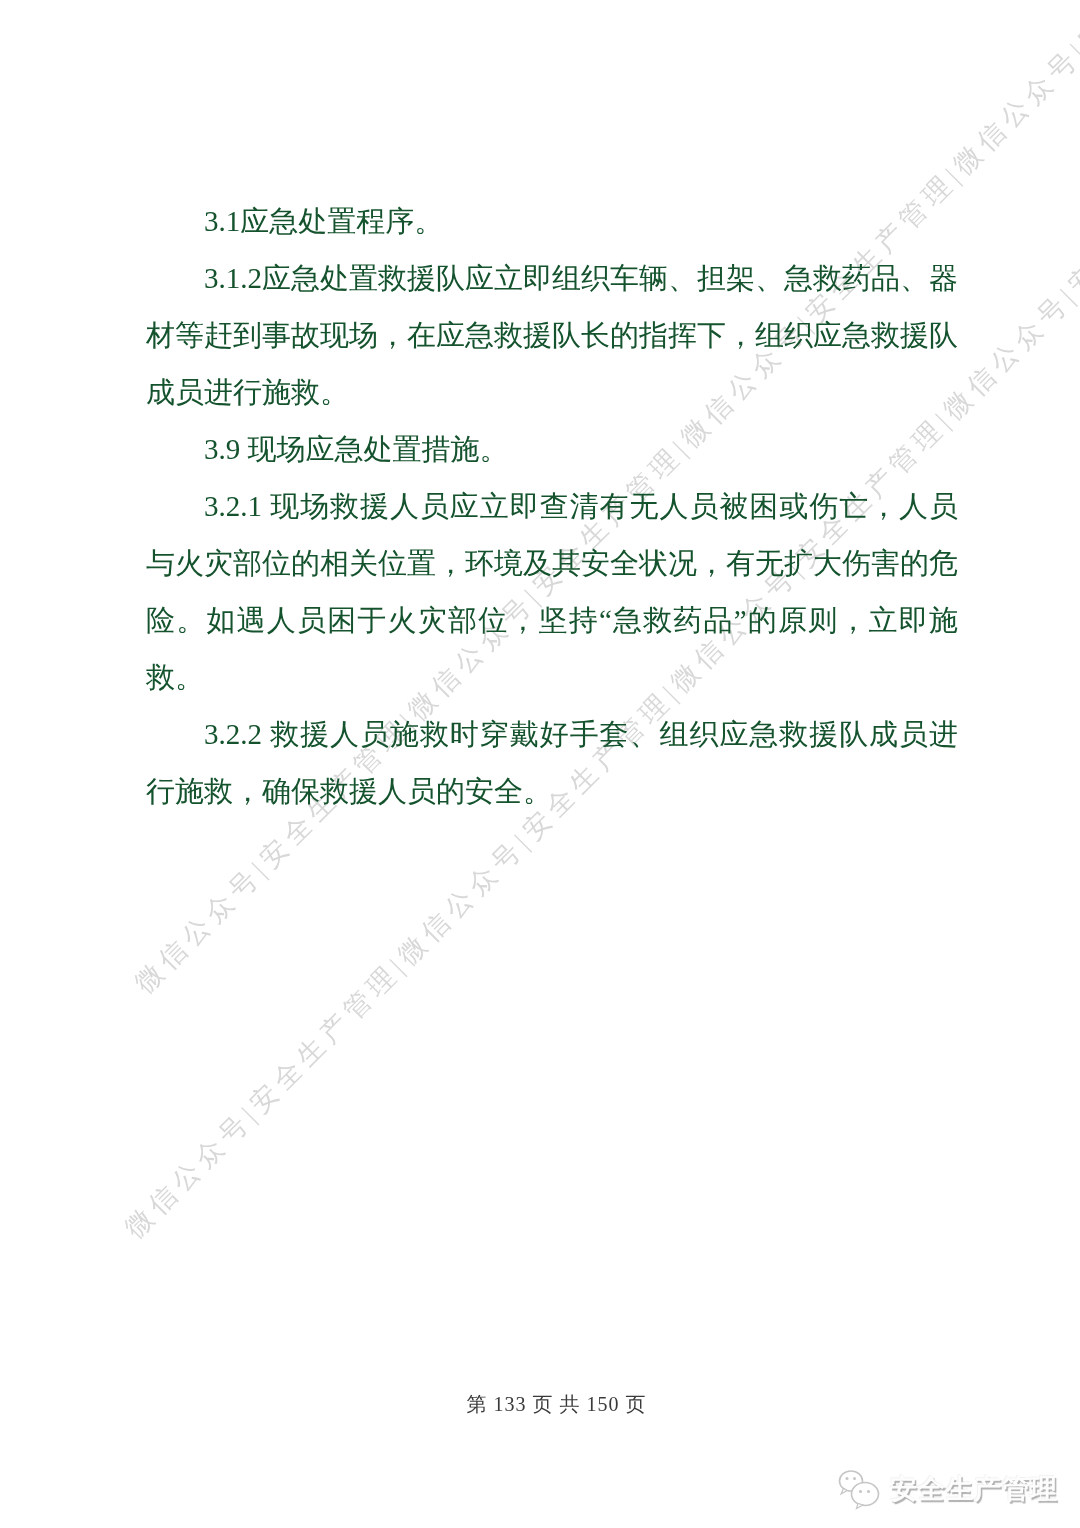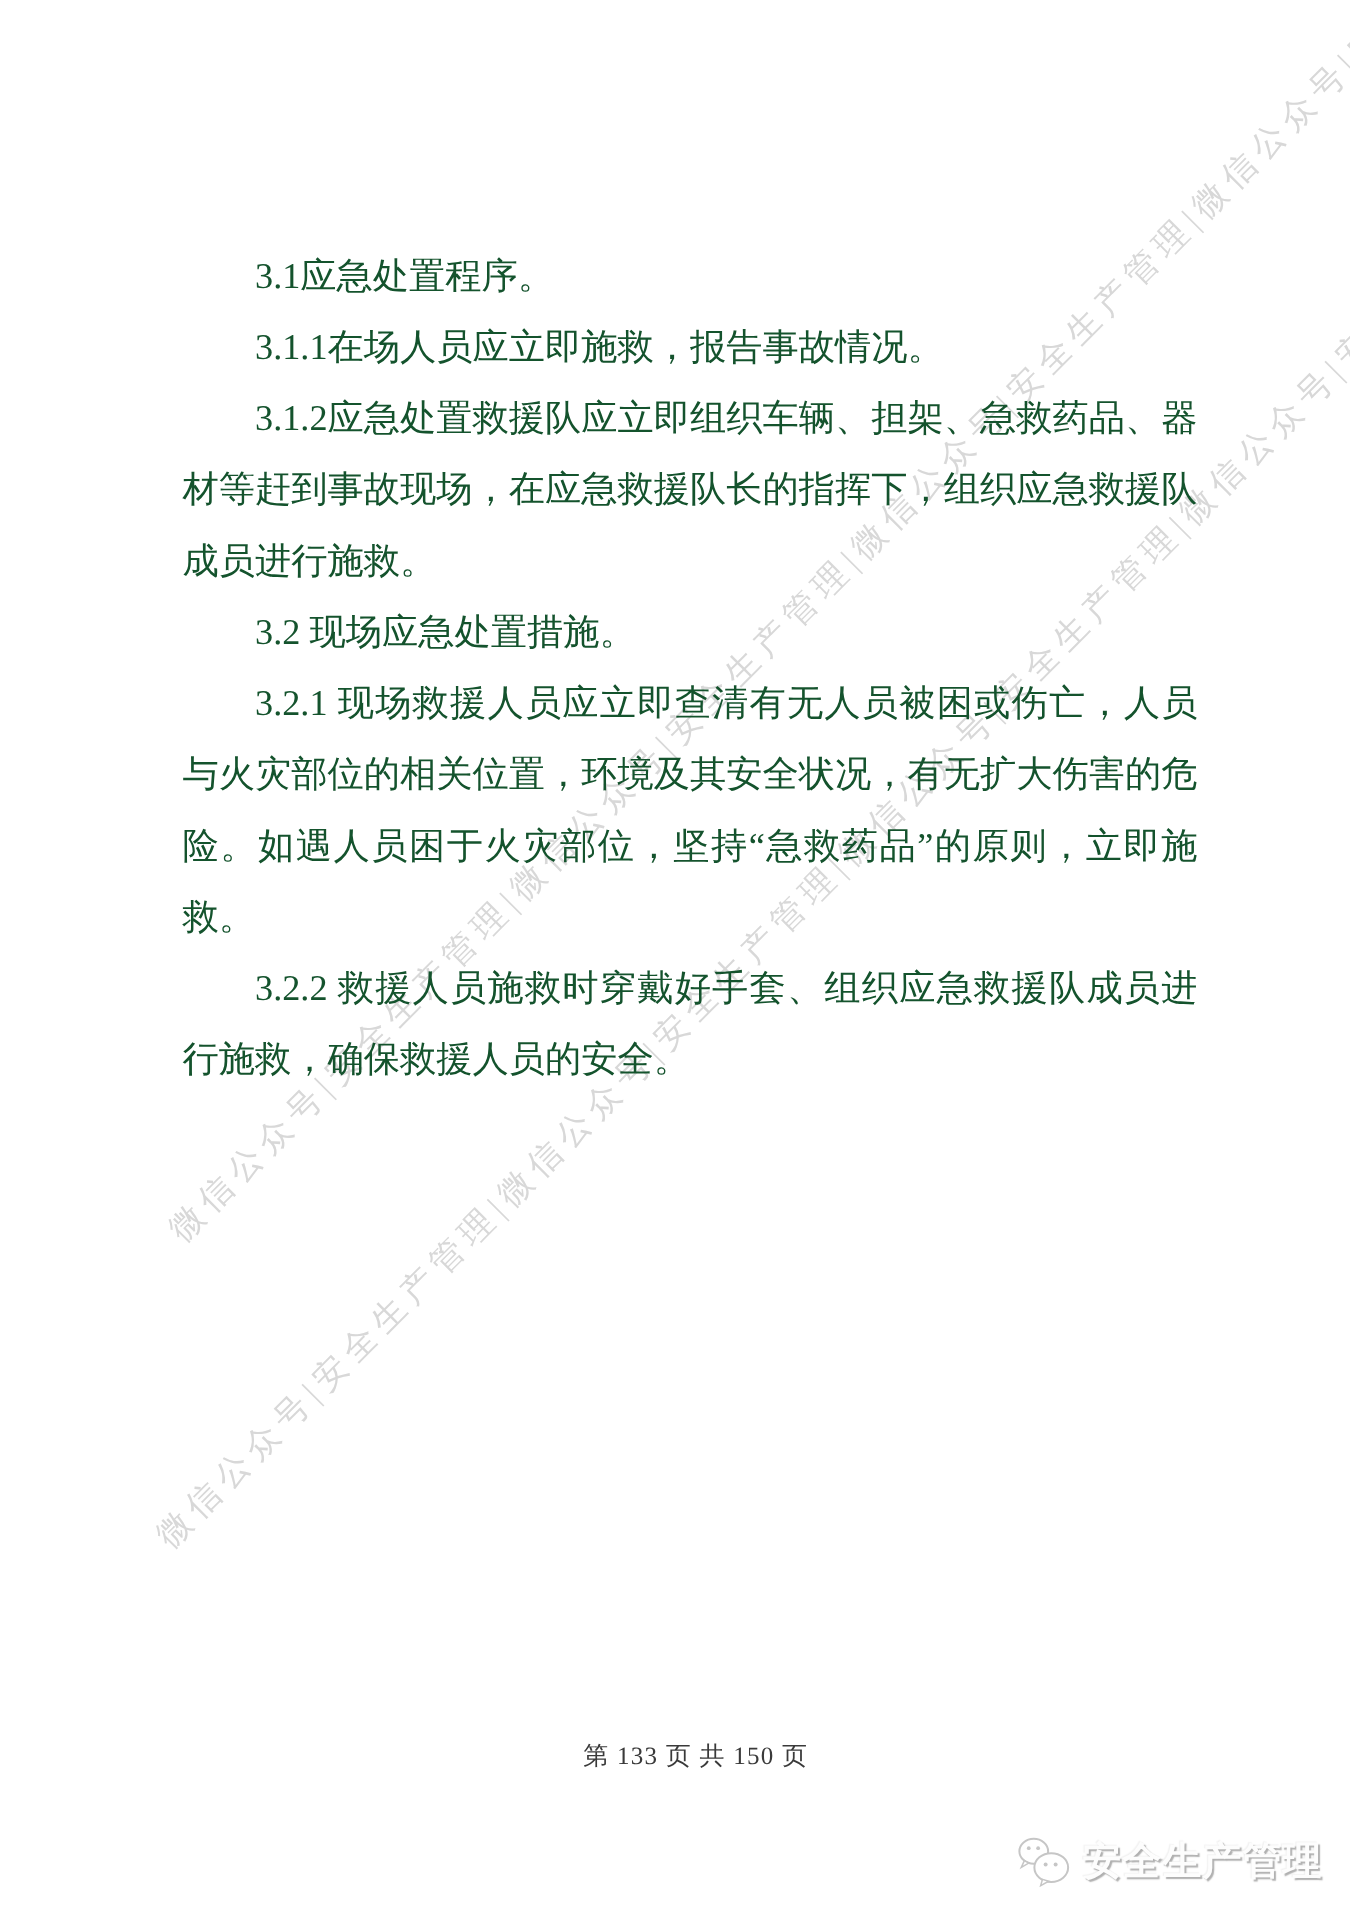--- a/index.html
+++ b/index.html
@@ -64,41 +64,40 @@
   .brand{
     position:absolute;
     right:22px;bottom:18px;
     display:flex;
     align-items:center;
     gap:8px;
     z-index:1;
   }
   .brand-label{
     font-family:Liberation Mono, monospace;
-    font-size:31px;
+    font-size:27px;
     font-weight:700;
     letter-spacing:1px;
     color:#fdfdfd;
     text-shadow:1.5px 1.5px 1px #b0b0b0, -1px -1px 1px #f2f2f2;
   }
   .wechat-icon{display:block;}
 </style>
 </head>
 <body>
 
 <div class="page">
 
   <div class="wm" id="wm-a">微信公众号|安全生产管理|微信公众号|安全生产管理|微信公众号|安全生产管理|微信公众号|安全生产管理</div>
   <div class="wm" id="wm-b">微信公众号|安全生产管理|微信公众号|安全生产管理|微信公众号|安全生产管理|微信公众号|安全生产管理</div>
 
   <div class="doc-body">
     <p>3.1应急处置程序。</p>
-    <p>3.1.1在场人员应立即施救，报告事故情况。</p>
     <p>3.1.2应急处置救援队应立即组织车辆、担架、急救药品、器材等赶到事故现场，在应急救援队长的指挥下，组织应急救援队成员进行施救。</p>
-    <p>3.2 现场应急处置措施。</p>
+    <p>3.9 现场应急处置措施。</p>
     <p>3.2.1 现场救援人员应立即查清有无人员被困或伤亡，人员与火灾部位的相关位置，环境及其安全状况，有无扩大伤害的危险。如遇人员困于火灾部位，坚持“急救药品”的原则，立即施救。</p>
     <p>3.2.2 救援人员施救时穿戴好手套、组织应急救援队成员进行施救，确保救援人员的安全。</p>
   </div>
 
   <div class="footer">
     <span class="page-indicator">第 133 页 共 150 页</span>
   </div>
 
   <div class="brand">
     <span>

